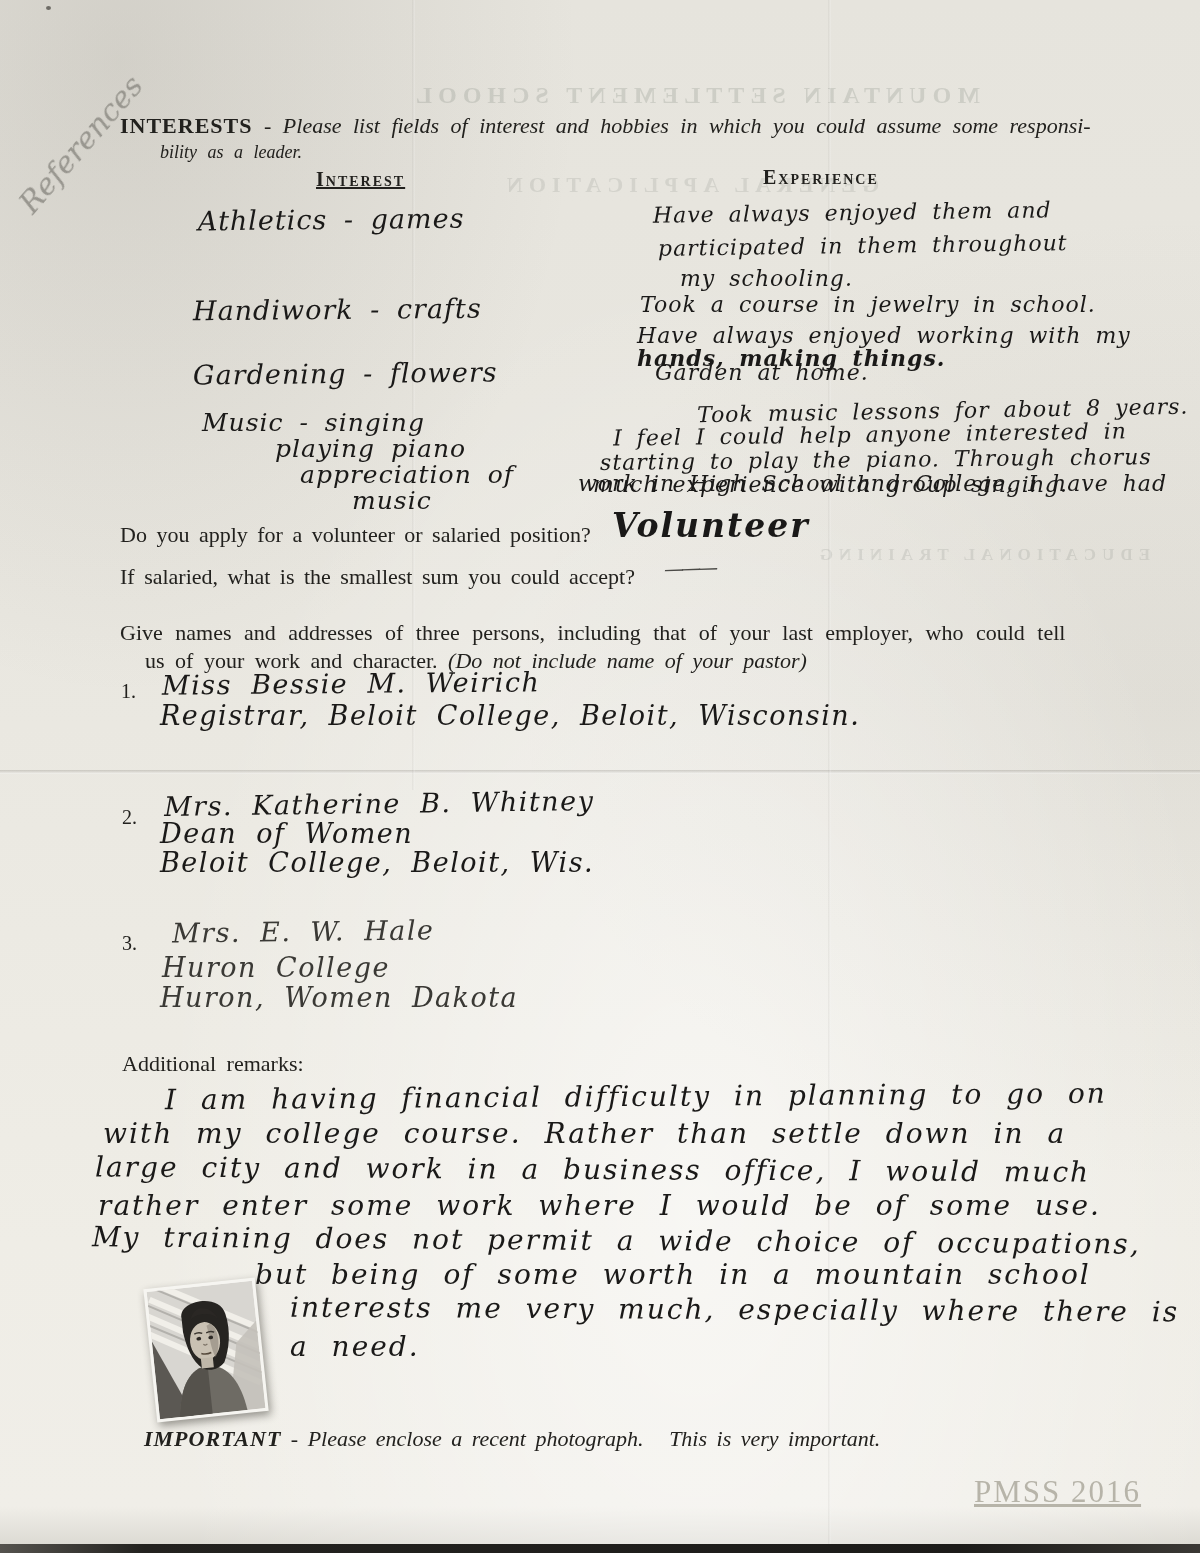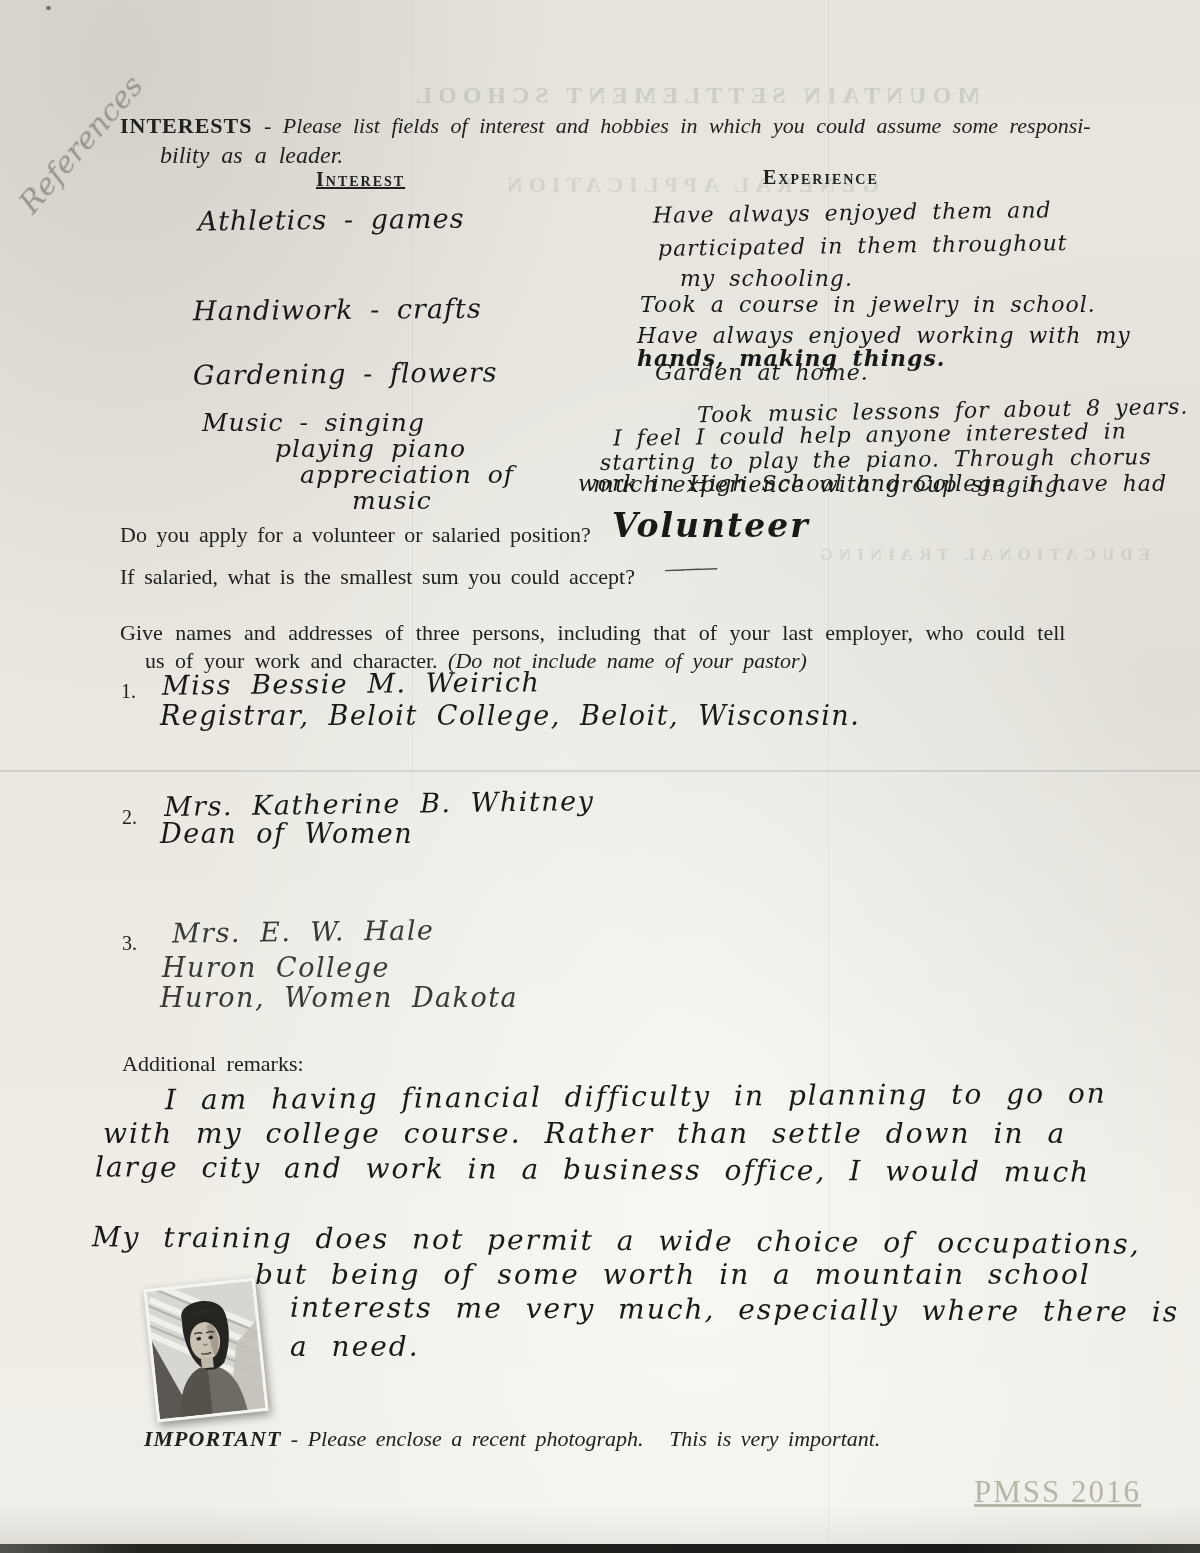--- a/index.html
+++ b/index.html
@@ -67,21 +67,21 @@
   <div class="abs crease-v" style="left:828px; top:0; height:1553px;"></div>
   <div class="abs crease-v" style="left:412px; top:0; height:790px;"></div>
   <div class="abs speck" style="left:46px; top:6px; width:5px; height:4px;"></div>
 
   <div class="abs pencil" style="left:38px; top:185px; font-size:30px;">References</div>
 
   <div class="abs print" style="left:120px; top:113px; font-size:22px; word-spacing:6px;">
     <span style="font-weight:bold; letter-spacing:1px;">INTERESTS</span>
     <span class="ital">- Please list fields of interest and hobbies in which you could assume some responsi-</span>
   </div>
-  <div class="abs print ital" style="left:160px; top:142px; font-size:24px; word-spacing:6px;">bility as a leader.</div>
+  <div class="abs print ital" style="left:160px; top:142px; font-size:18px; word-spacing:6px;">bility as a leader.</div>
 
   <div class="abs print smallcaps" style="left:316px; top:168px; font-size:20px;text-decoration:underline;">Interest</div>
   <div class="abs print smallcaps" style="left:763px; top:166px; font-size:20px;">Experience</div>
 
   <div class="abs hw hw-int" style="left:198px; top:204px; transform:rotate(-0.6deg);">Athletics - games</div>
   <div class="abs hw hw-exp" style="left:653px; top:200px; transform:rotate(-0.8deg);">Have always enjoyed them and</div>
   <div class="abs hw hw-exp" style="left:658px; top:233px; transform:rotate(-0.8deg);">participated in them throughout</div>
   <div class="abs hw hw-exp" style="left:680px; top:266px;">my schooling.</div>
 
   <div class="abs hw hw-int" style="left:193px; top:294px; transform:rotate(-0.5deg);">Handiwork - crafts</div>
@@ -114,30 +114,32 @@
     <span class="ital">(Do not include name of your pastor)</span>
   </div>
 
   <div class="abs print" style="left:121px; top:680px; font-size:20px;">1.</div>
   <div class="abs hw hw-ref" style="left:162px; top:668px; transform:rotate(-0.5deg);">Miss Bessie M. Weirich</div>
   <div class="abs hw hw-ref" style="left:160px; top:700px;">Registrar, Beloit College, Beloit, Wisconsin.</div>
 
   <div class="abs print" style="left:122px; top:806px; font-size:20px;">2.</div>
   <div class="abs hw hw-ref" style="left:164px; top:788px; transform:rotate(-0.8deg);">Mrs. Katherine B. Whitney</div>
   <div class="abs hw hw-ref" style="left:160px; top:818px;">Dean of Women</div>
+  <div class="abs hw hw-ref" style="left:160px; top:847px;">Beloit College, Beloit, Wis.</div>
 
   <div class="abs print" style="left:122px; top:932px; font-size:20px;">3.</div>
   <div class="abs hw hw-ref" style="left:172px; top:916px; transform:rotate(-0.7deg); color:#3a3935;">Mrs. E. W. Hale</div>
   <div class="abs hw hw-ref" style="left:162px; top:952px; color:#3a3935;">Huron College</div>
   <div class="abs hw hw-ref" style="left:160px; top:982px; color:#3a3935;">Huron, Women Dakota</div>
 
   <div class="abs print" style="left:122px; top:1051px; font-size:22px; word-spacing:5px;">Additional remarks:</div>
   <div class="abs hw hw-rem" style="left:165px; top:1080px; transform:rotate(-0.4deg);">I am having financial difficulty in planning to go on</div>
   <div class="abs hw hw-rem" style="left:103px; top:1117px;">with my college course. Rather than settle down in a</div>
   <div class="abs hw hw-rem" style="left:95px; top:1153px; transform:rotate(0.3deg);">large city and work in a business office, I would much</div>
+  <div class="abs hw hw-rem" style="left:98px; top:1189px;">rather enter some work where I would be of some use.</div>
   <div class="abs hw hw-rem" style="left:92px; top:1224px; transform:rotate(0.4deg);">My training does not permit a wide choice of occupations,</div>
   <div class="abs hw hw-rem" style="left:255px; top:1258px;">but being of some worth in a mountain school</div>
   <div class="abs hw hw-rem" style="left:290px; top:1293px; transform:rotate(0.3deg);">interests me very much, especially where there is</div>
   <div class="abs hw hw-rem" style="left:290px; top:1330px;">a need.</div>
 
   <div class="abs photo-frame" style="left:150px; top:1283px; width:106px; height:128px;">
     <svg width="106" height="128" viewBox="0 0 106 128">
       <rect x="0" y="0" width="106" height="128" fill="#d8d6d1"></rect>
       <g stroke="#f1efe9" stroke-width="6">
         <line x1="10" y1="-6" x2="120" y2="54"></line>

